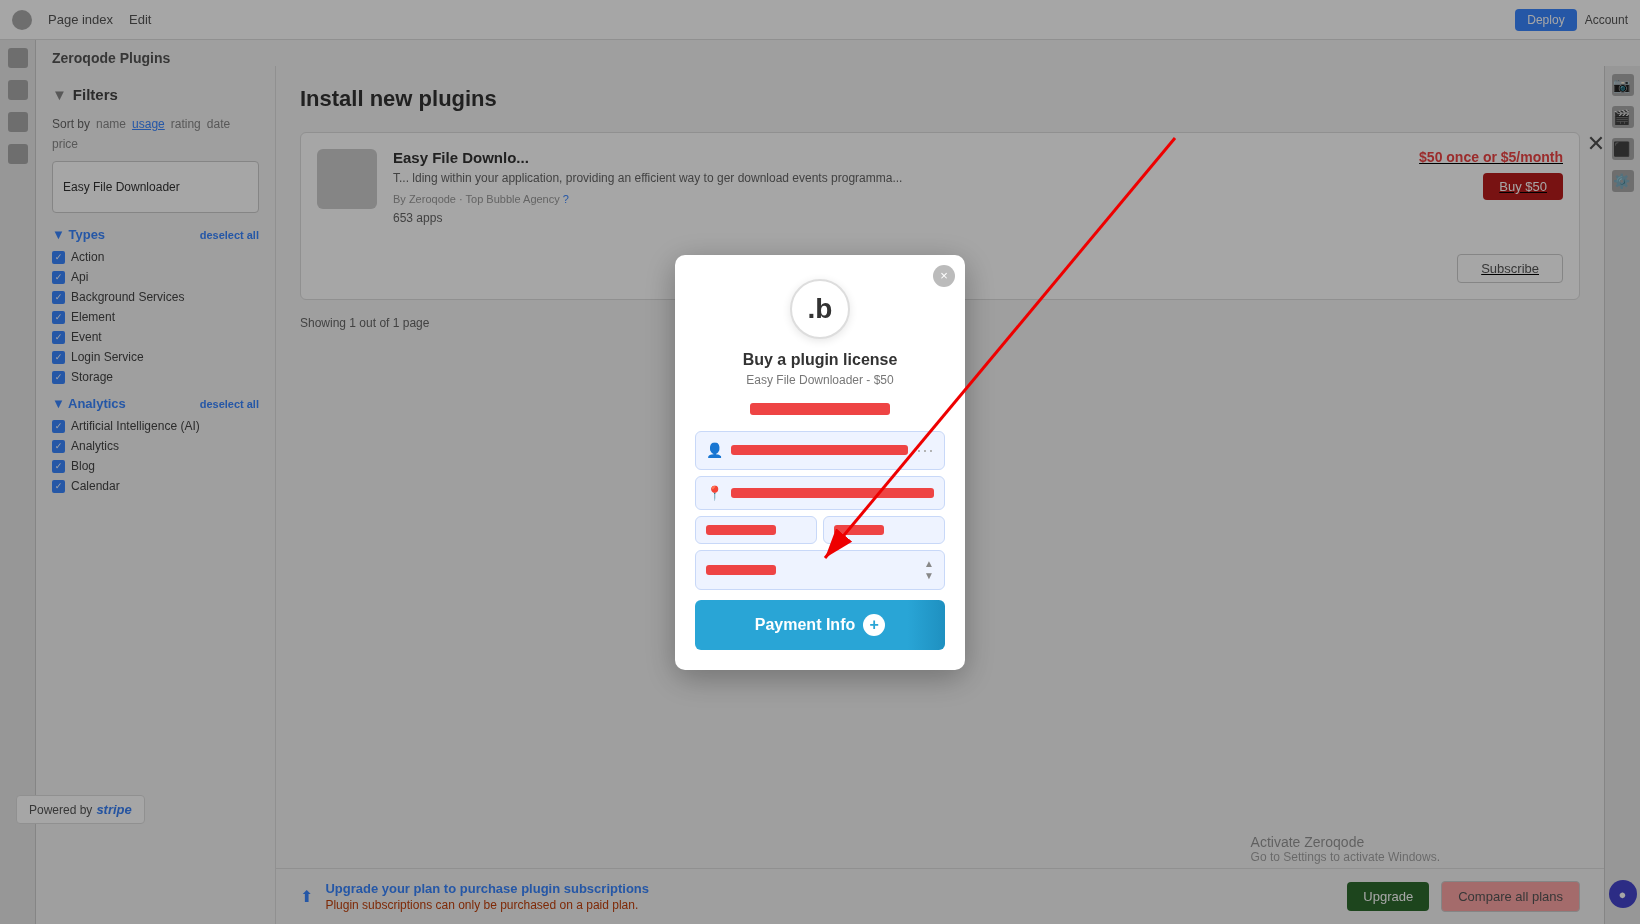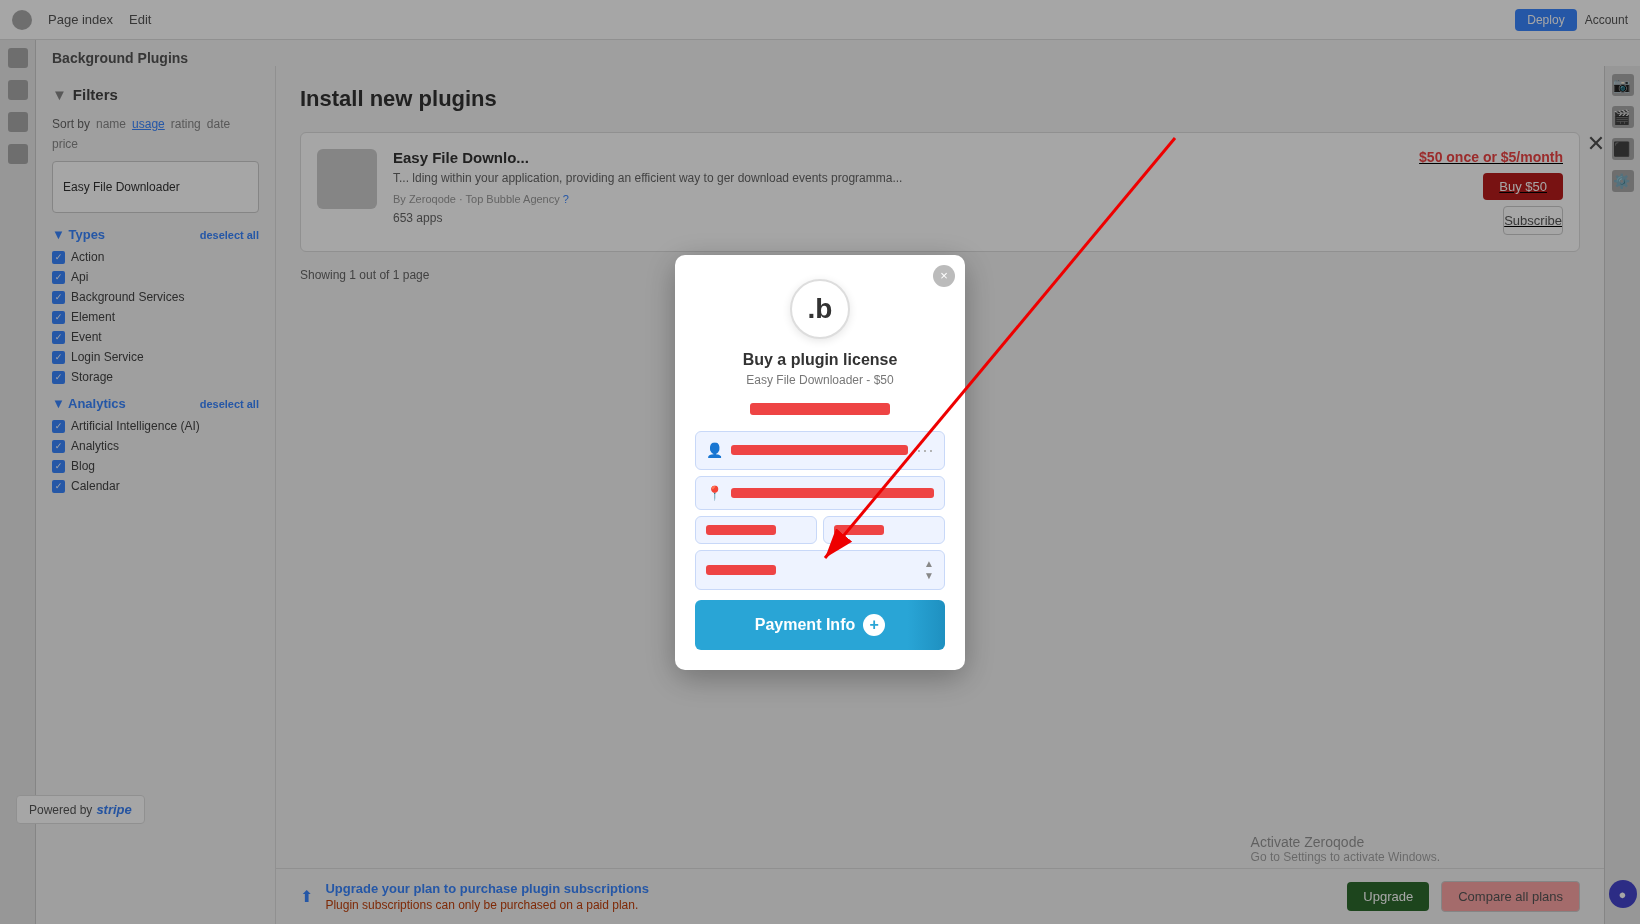--- a/index.html
+++ b/index.html
@@ -248,23 +248,24 @@
       border-radius: 4px;
       padding: 6px 16px;
       font-size: 13px;
       cursor: pointer;
     }
     .btn-subscribe {
       background: #fff;
       color: #555;
       border: 1px solid #ccc;
       border-radius: 4px;
-      padding: 6px 0;
+      padding: 6px 23px;
       font-size: 13px;
       cursor: pointer;
+      margin-top: 48px;
     }
 
     
     .showing-count {
       font-size: 12px;
       color: #666;
       margin-top: 8px;
     }
 
     
@@ -577,21 +578,21 @@
   <div class="left-sidebar">
     <div class="sidebar-icon"></div>
     <div class="sidebar-icon"></div>
     <div class="sidebar-icon"></div>
     <div class="sidebar-icon"></div>
   </div>
 
   <div class="content-area">
 
     <div style="padding: 10px 16px 0 16px; font-size: 14px; font-weight: 600; color: #555; background: #f5f5f5;">
-      <span>Background Plugins</span>
+      <span>Zeroqode Plugins</span>
     </div>
 
     <div class="plugin-panel">
 
       <div class="filters-sidebar">
 
         <div class="filters-title">
           <span class="filter-icon">▼</span>
           <span>Filters</span>
         </div>

